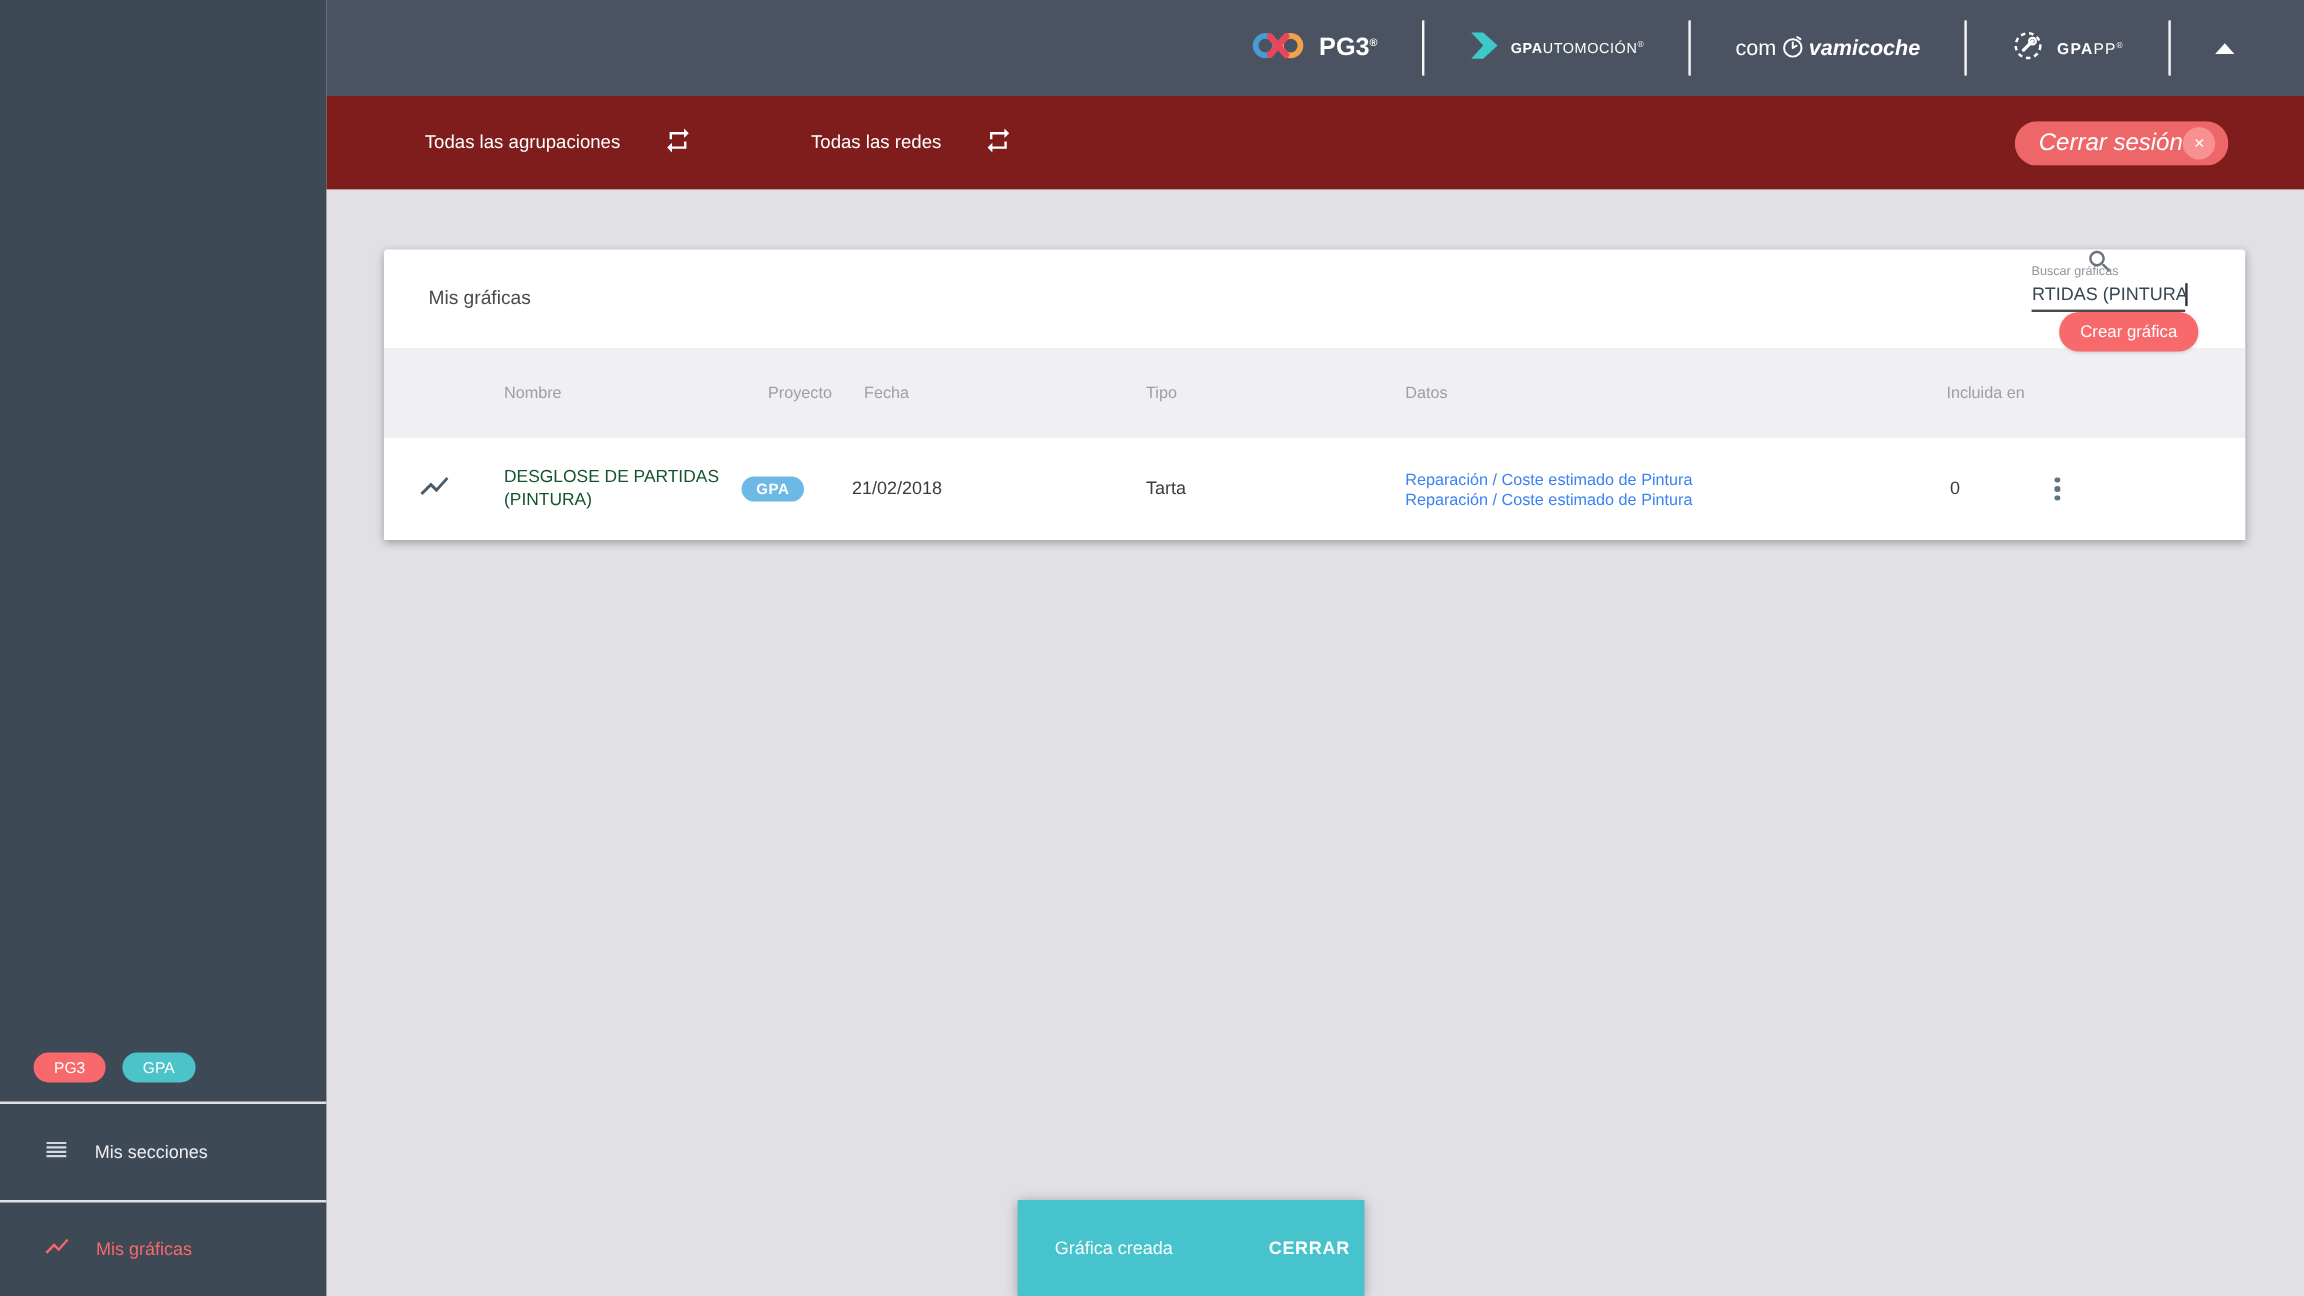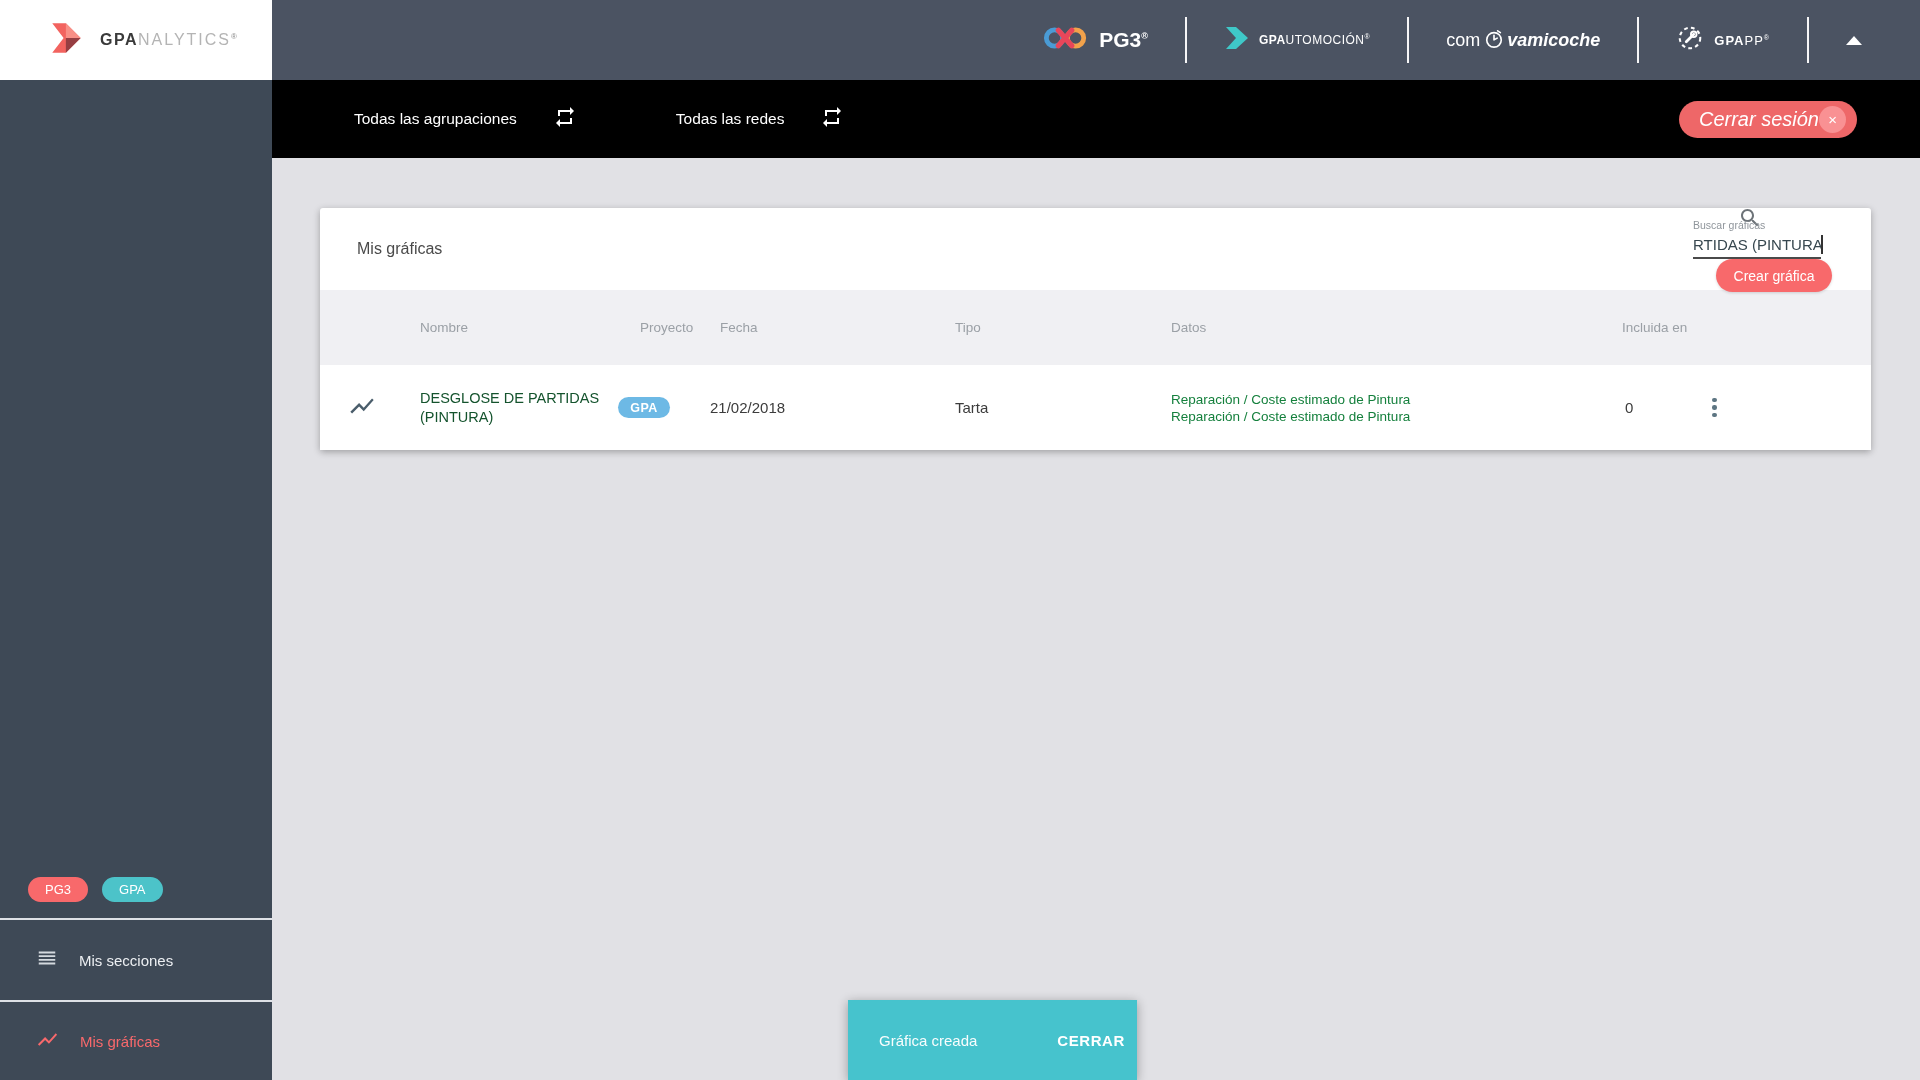--- a/index.html
+++ b/index.html
@@ -41,21 +41,21 @@
   .comprova { font-size:18px; }
   .comprova .it { font-weight:bold; font-style:italic; }
   .comprova svg { margin:0 3px 0 4px; vertical-align:-3px; }
   .gpapp-text { font-size:13px; letter-spacing:1px; margin-left:10px; }
   .gpapp-text .b { font-weight:bold; }
   .gpapp-text sup { font-size:7px; }
   .collapse-tri { width:0; height:0; border-left:8px solid transparent; border-right:8px solid transparent;
                   border-bottom:9px solid #ffffff; cursor:pointer; }
 
   
-  .redbar { position:absolute; left:272px; top:80px; width:1648px; height:78px; background:#000000;
+  .redbar { position:absolute; left:272px; top:80px; width:1648px; height:78px; background:#7f1d1d;
             display:flex; align-items:center; }
   .redbar-label { color:#fff; font-size:15.5px; white-space:nowrap; }
   .lbl-groupings { margin-left:82px; }
   .swap-icon { margin-left:36px; cursor:pointer; }
   .lbl-networks { margin-left:99px; }
   .session-chip { margin-left:auto; margin-right:63px; height:37px; border-radius:19px;
                   display:flex; align-items:stretch; overflow:hidden; }
   .chip-user { background:#e75f60; display:flex; align-items:center; padding:0 27px 0 14px;
                color:rgba(255,255,255,0.93); font-size:15px; }
   .chip-logout { background:#ee6768; display:flex; align-items:center; padding:0 11px 0 20px; cursor:pointer;font-style:italic; }
@@ -84,45 +84,35 @@
   .th-proyecto { padding-left:22px; }
   .th-fecha { padding-left:10px; }
   .th-incluida { padding-left:2px; }
   .trow { height:85px; background:#fff; }
   .cell-icon { padding-left:28px; }
   .row-name { font-size:14.5px; color:#14532d; line-height:19px; max-width:180px; }
   .proj-pill { width:52px; height:21px; border-radius:11px; background:#6db9e5; color:#fff; font-size:12.5px;
                font-weight:bold; letter-spacing:.5px; display:flex; align-items:center; justify-content:center; }
   .row-date, .row-type, .row-count { font-size:15px; color:#3c3c3c; }
   .row-count { padding-left:5px; }
-  .row-data { font-size:13.5px; color:#15803d; line-height:17px; }
+  .row-data { font-size:13.5px; color:#3b82f6; line-height:17px; }
   .kebab { padding-left:2px; display:flex; flex-direction:column; gap:3px; width:20px; cursor:pointer; }
   .kebab i { width:4.5px; height:4.5px; border-radius:50%; background:#5d7582; display:block; }
 
   
   .snackbar { position:absolute; left:816px; top:1000px; width:289px; height:80px; background:#46c3cd;
               display:flex; align-items:center; padding:0 12px 0 31px; box-shadow:0 2px 10px rgba(0,0,0,0.32); z-index:10;margin-left:32px; }
   .snack-msg { color:rgba(255,255,255,0.96); font-size:15px; }
   .snack-action { margin-left:auto; color:#ffffff; font-weight:bold; font-size:15px; letter-spacing:.6px;
                   background:none; border:none; font-family:"Liberation Sans", sans-serif; cursor:pointer; }
 </style>
 </head>
 <body>
 
 <div class="sidebar">
-  <div class="logo-box">
-    <span>
-      <svg width="38" height="34" viewBox="0 0 32 30">
-        <path fill="#f2635f" d="M3 2h12l13 13-13 13H3l10-13z"></path>
-        <path fill="#f88f86" d="M15 2l13 13H15z"></path>
-        <path fill="#963e42" d="M15 28l13-13H15z"></path>
-      </svg>
-    </span>
-    <span class="logo-text"><span class="b">GPA</span><span class="l">NALYTICS</span><sup>®</sup></span>
-  </div>
 
   <div class="side-badges">
     <span class="pill-badge pill-pg3">PG3</span>
     <span class="pill-badge pill-gpa">GPA</span>
   </div>
 
   <div class="side-item side-item-1">
     <span>
       <svg width="22" height="22" viewBox="0 0 24 24">
           <path fill="#d3d9de" d="M3 15h18v-2H3v2zm0 4h18v-2H3v2zm0-8h18V9H3v2zm0-6v2h18V5H3z"></path>

